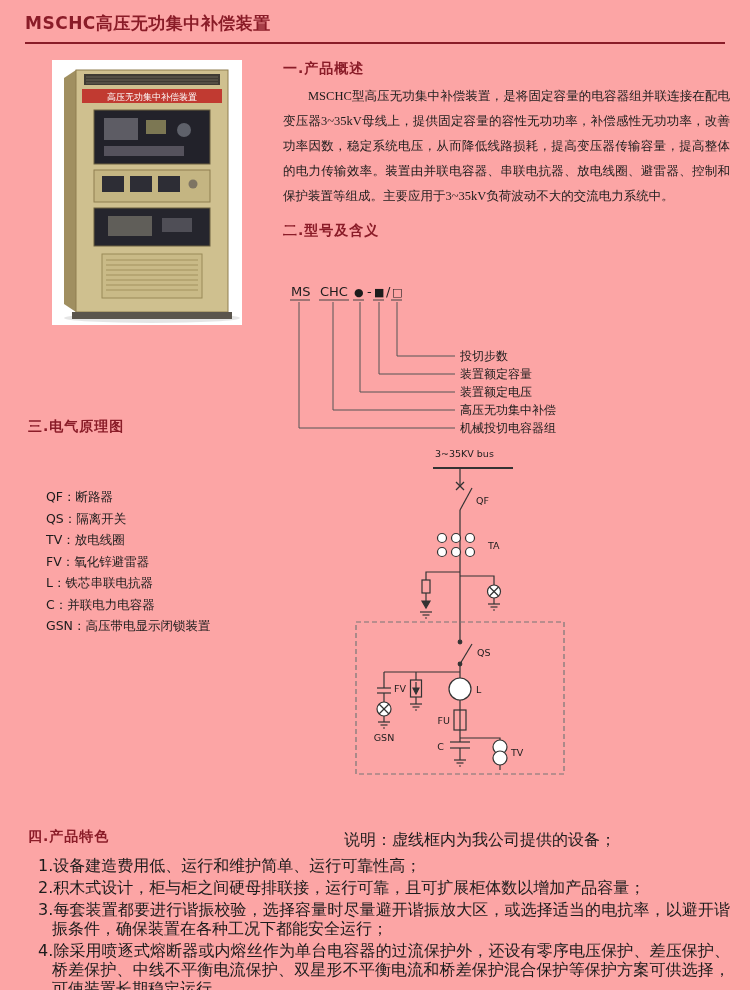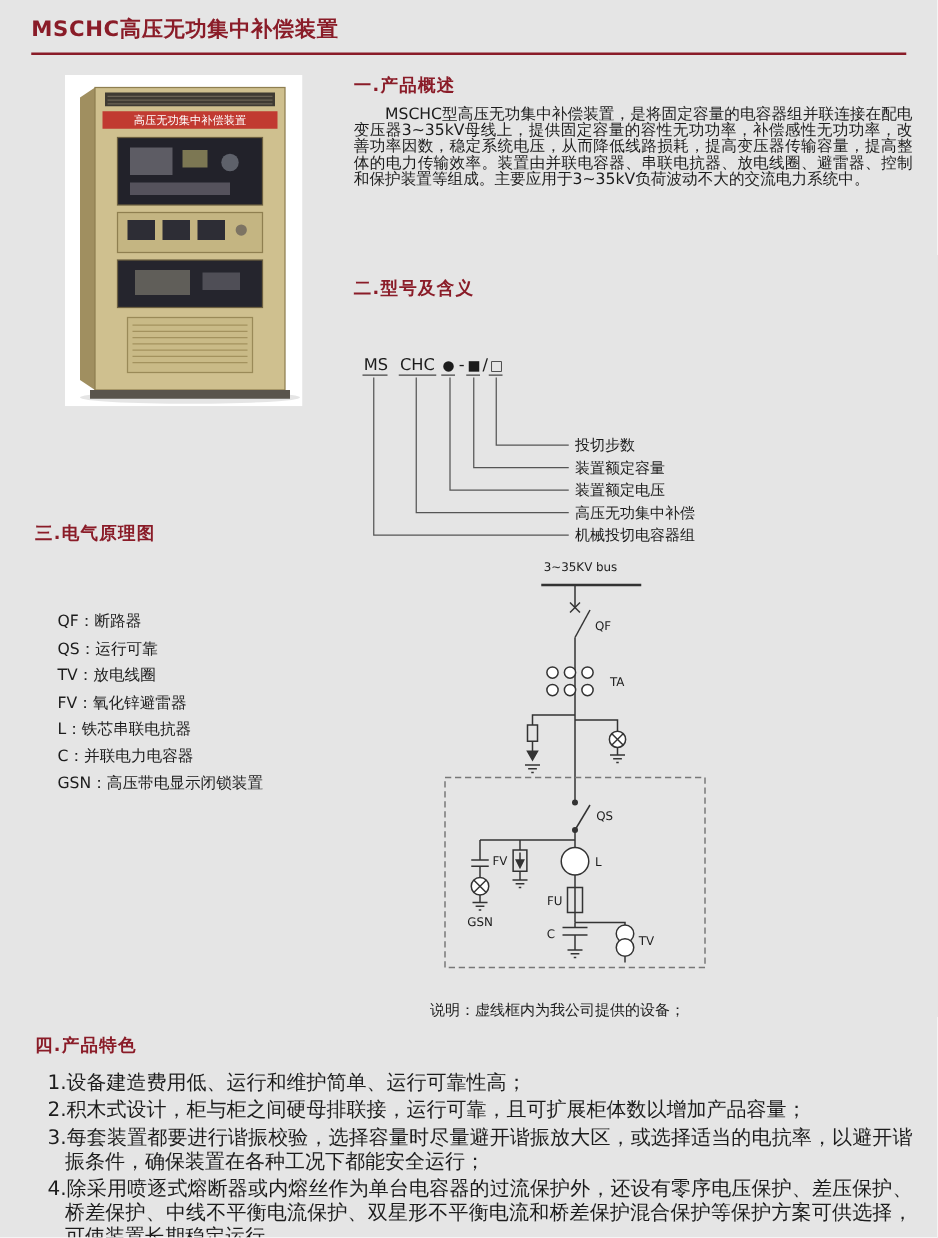--- a/index.html
+++ b/index.html
@@ -4,21 +4,21 @@
 <style>
   * { margin:0; padding:0; box-sizing:border-box; }
   html,body { background:#ffffff; }
   body {
     font-family:"DejaVu Sans","Liberation Sans",sans-serif;
     color:#222;
   }
   .page {
     position:relative;
     width:750px; height:990px;
-    background:#e5e5e5;
+    background:#fca5a5;
     overflow:hidden;
     margin:0 auto;
   }
   .page-title {
     position:absolute; left:25px; top:12px;
     font-size:17px; font-weight:bold;
     color:var(--accent,#8a1c28);
     letter-spacing:0.5px;
   }
   .title-rule {
@@ -31,41 +31,42 @@
     font-size:14px; font-weight:bold;
     color:var(--accent,#8a1c28);
     letter-spacing:1px;
   }
   .cabinet-photo {
     position:absolute; left:52px; top:60px;
     width:190px; height:265px;
   }
   .overview-body {
     position:absolute; left:283px; top:84px; width:447px;
-    font-size:12.5px; line-height:13px;
+    font-size:12.5px; line-height:25px;
     text-align:justify; text-indent:2em;
     color:#1c1c1c;
+    font-family:Liberation Serif, serif;
   }
   .model-diagram {
     position:absolute; left:283px; top:246px;
     width:447px; height:172px;margin-top:32px;
   }
   .legend {
     position:absolute; left:46px; top:486px;
     list-style:none;
     font-size:12.5px; line-height:21.5px;
     color:#1c1c1c;
   }
   .circuit-diagram {
     position:absolute; left:338px; top:444px;
     width:244px; height:352px;text-align:right;
   }
   .schematic-note {
-    position:absolute; left:344px; top:800px;
-    font-size:12px; color:#1c1c1c;
+    position:absolute; left:344px; top:830px;
+    font-size:16px; color:#1c1c1c;
   }
   .features-list {
     position:absolute; left:38px; top:856px; width:692px;
     list-style:none;
     font-size:16px; line-height:19px;
     color:#1c1c1c;
     text-align:justify;
   }
   .features-list li {
     padding-left:14px; text-indent:-14px;
@@ -165,21 +166,21 @@
         <text x="177" y="118">装置额定电压</text>
         <text x="177" y="136">高压无功集中补偿</text>
         <text x="177" y="154">机械投切电容器组</text>
       </g>
     </svg>
   </div>
 
   <h2 class="sec-heading" style="left:28px; top:418px;">三.电气原理图</h2>
   <ul class="legend">
       <li>QF：断路器</li>
-      <li>QS：运行可靠</li>
+      <li>QS：隔离开关</li>
       <li>TV：放电线圈</li>
       <li>FV：氧化锌避雷器</li>
       <li>L：铁芯串联电抗器</li>
       <li>C：并联电力电容器</li>
       <li>GSN：高压带电显示闭锁装置</li>
     </ul>
 
   <div class="circuit-diagram">
     <svg viewBox="0 0 244 352" width="244" height="352">
       <g stroke="#333" stroke-width="1.2" fill="none">

